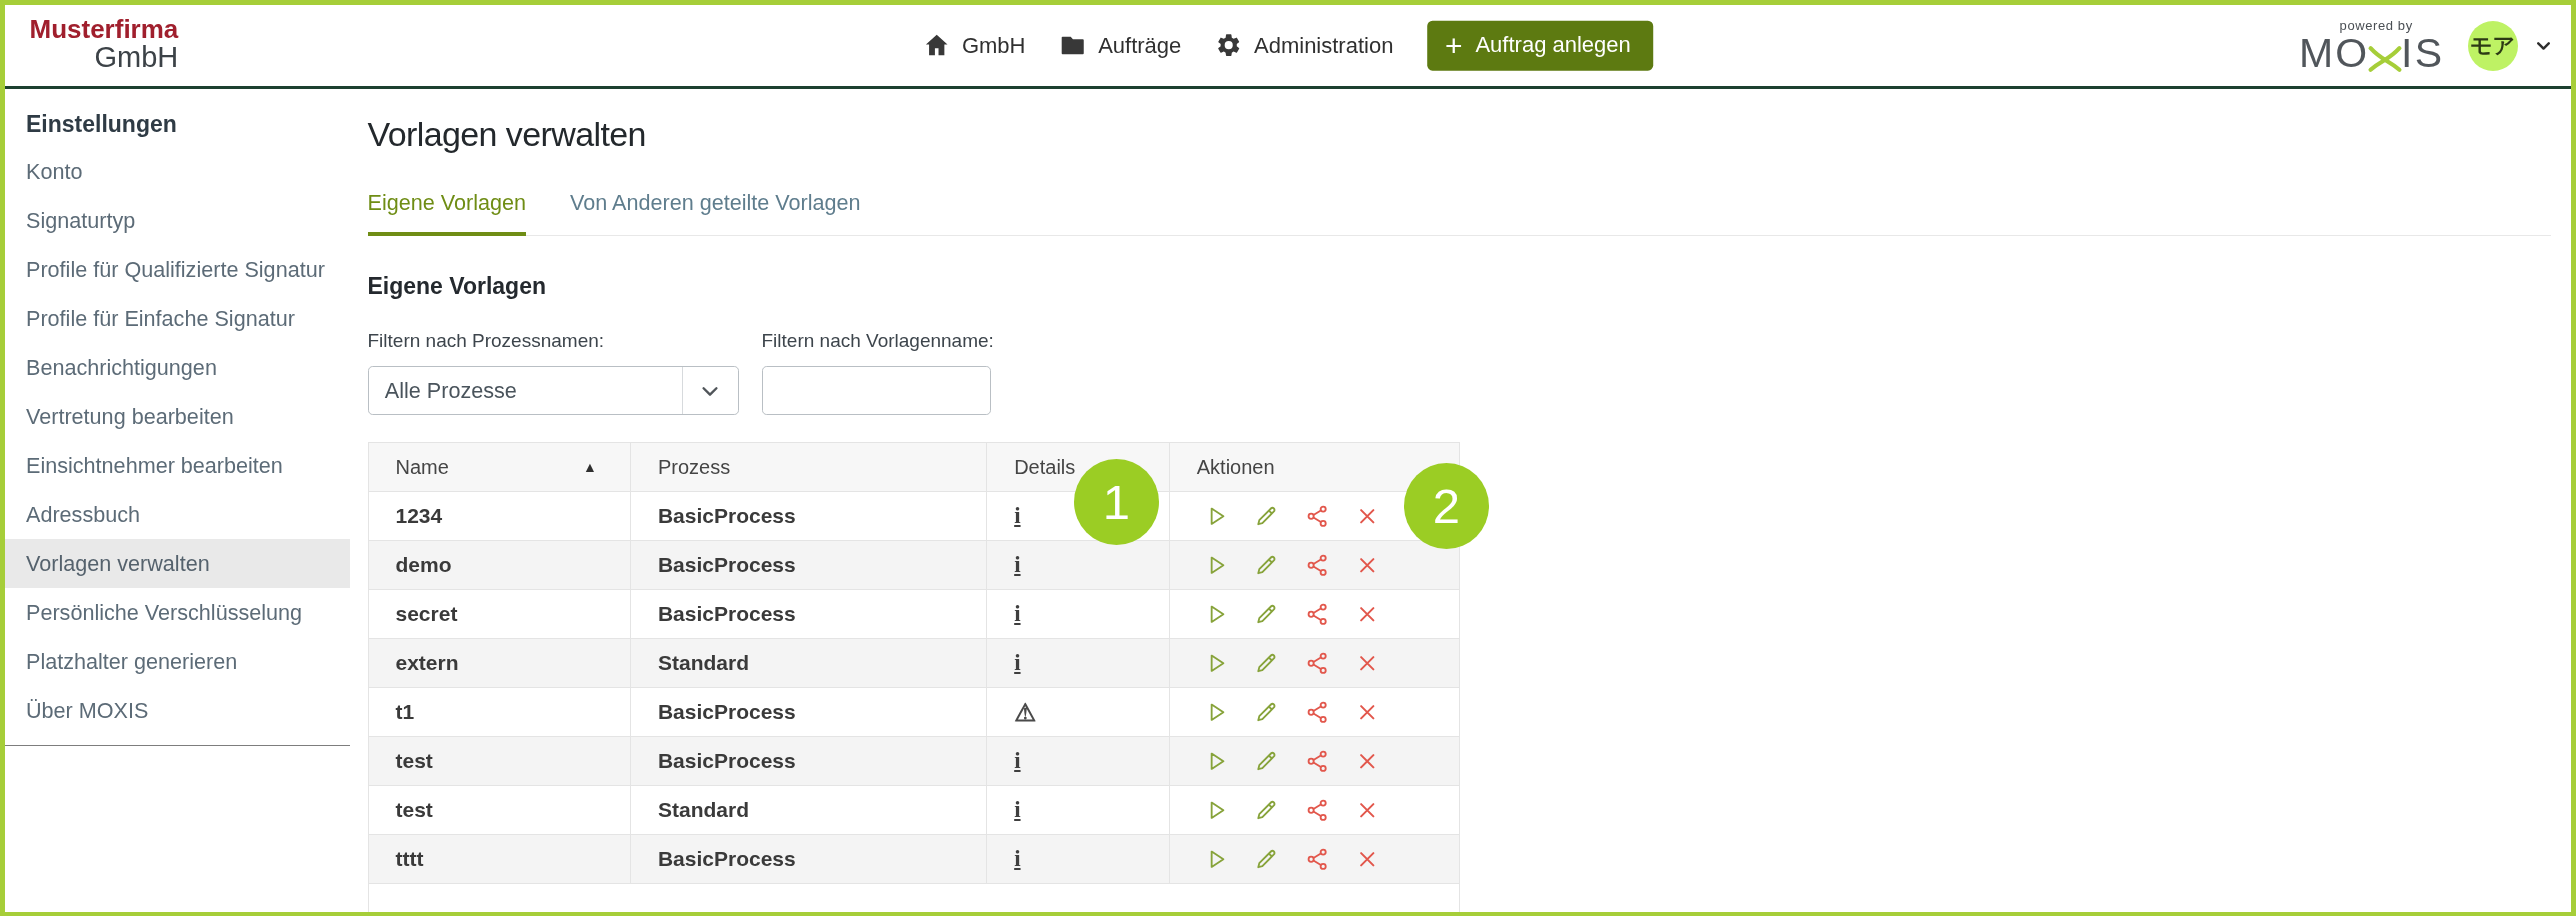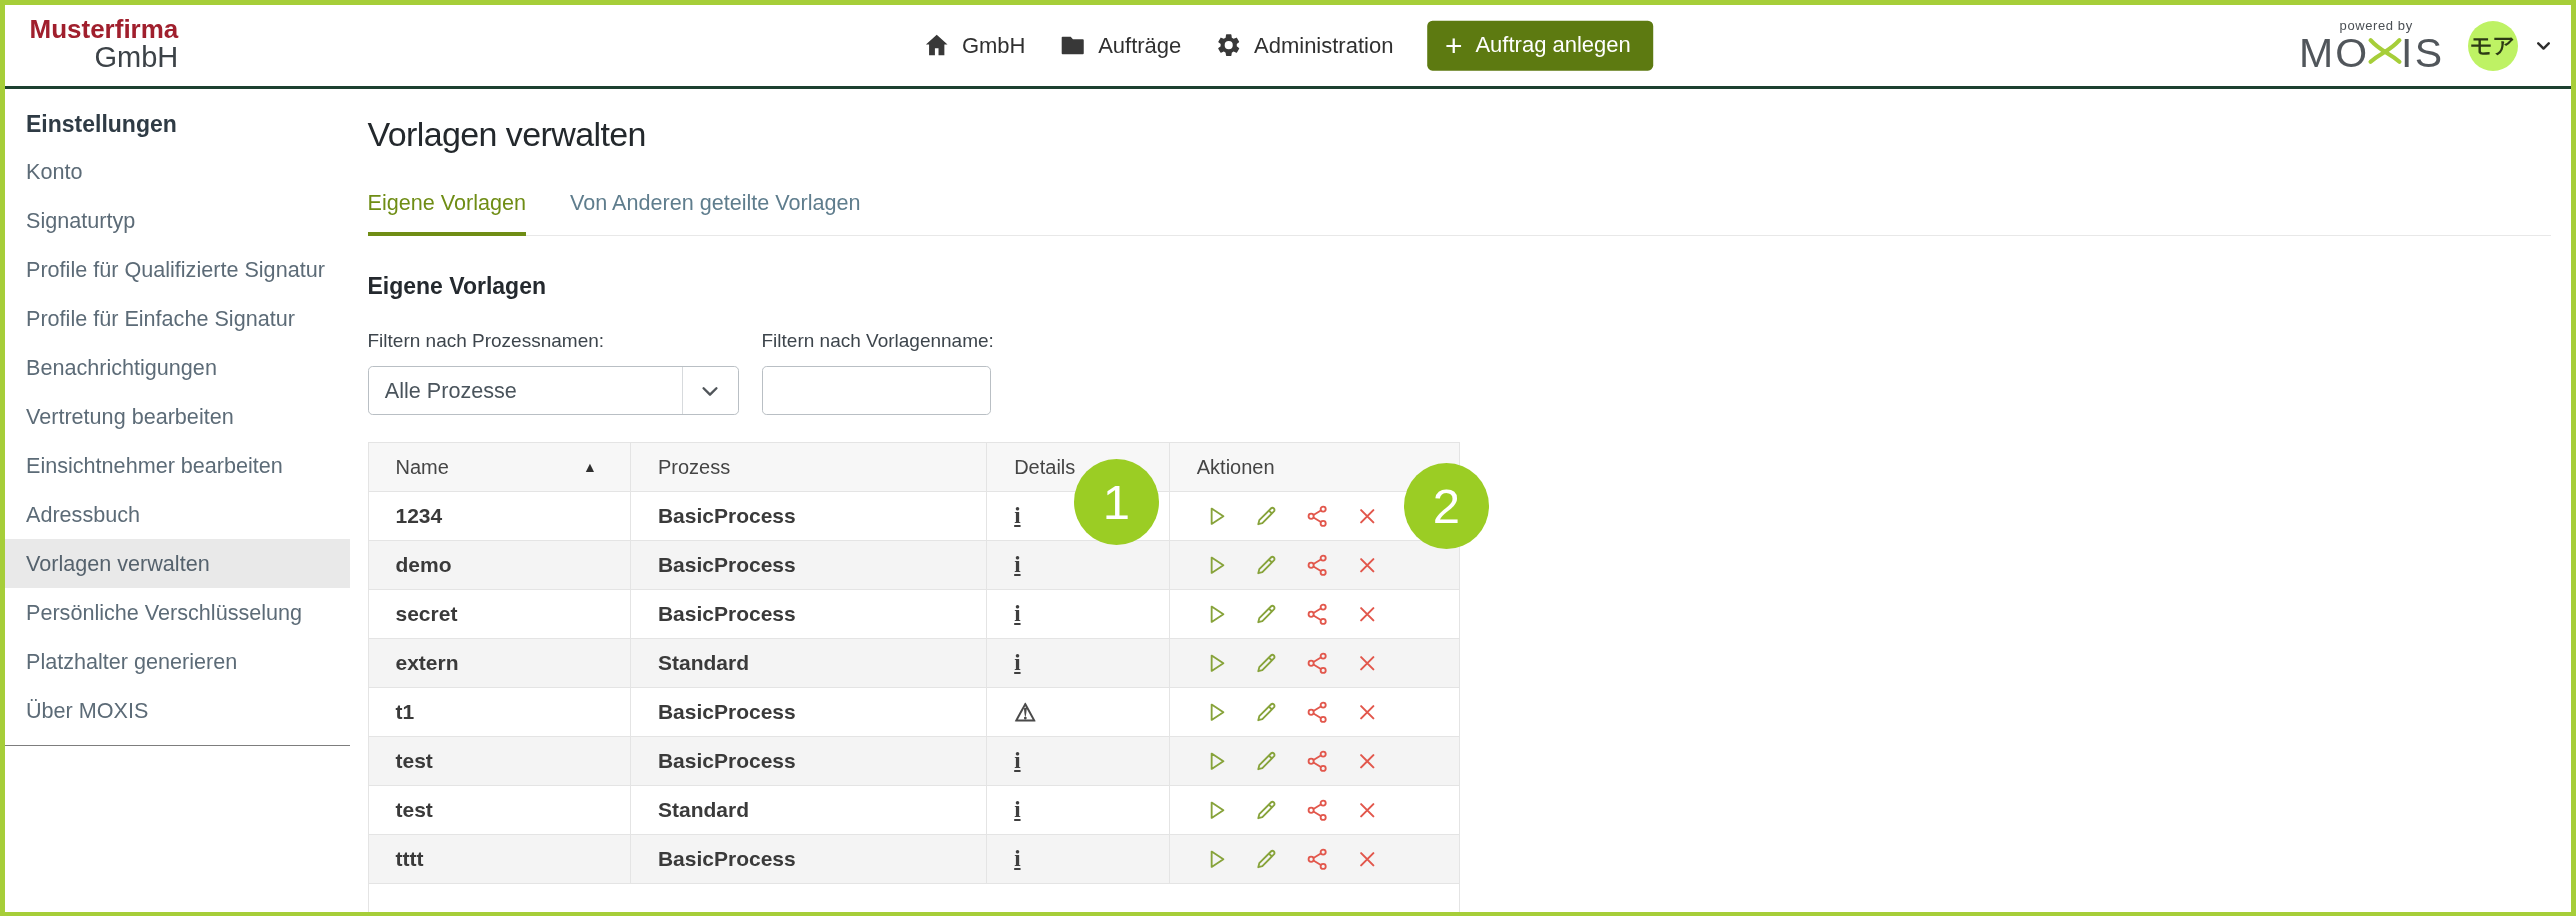--- a/index.html
+++ b/index.html
@@ -49,21 +49,21 @@
     font-size: 22px; cursor: pointer;
   }
   .create-btn .plus { font-size: 30px; font-weight: 300; line-height: 21px; }
 
   .right-group {
     margin-left: auto; margin-right: 17.5px;
     display: flex; align-items: center; gap: 15px;
   }
   .brand { display: flex; flex-direction: column; align-items: center; margin-right: 8.2px; }
   .powered { font-size: 13px; color: #4a4f54; letter-spacing: 0.6px; align-self: flex-end; margin-right: 31.5px; }
-  .wordmark { display: flex; align-items: flex-start; }
+  .wordmark { display: flex; align-items: flex-end; }
   .wordmark .wm-txt { font-size: 41px; color: #51565b; letter-spacing: 2.3px; line-height: 1; }
   .brand-x { width: 36px; height: 30px; margin: 3.5px -2.3px 0 -2.3px; }
   .avatar {
     width: 50px; height: 50px; border-radius: 50%;
     background: #bef264; display: flex; align-items: center; justify-content: center;
     cursor: pointer;
   }
   .avatar span { font-size: 22px; color: #2c3a14; font-weight: bold; }
   .user-chevron { width: 21px; height: 21px; cursor: pointer; }
 

